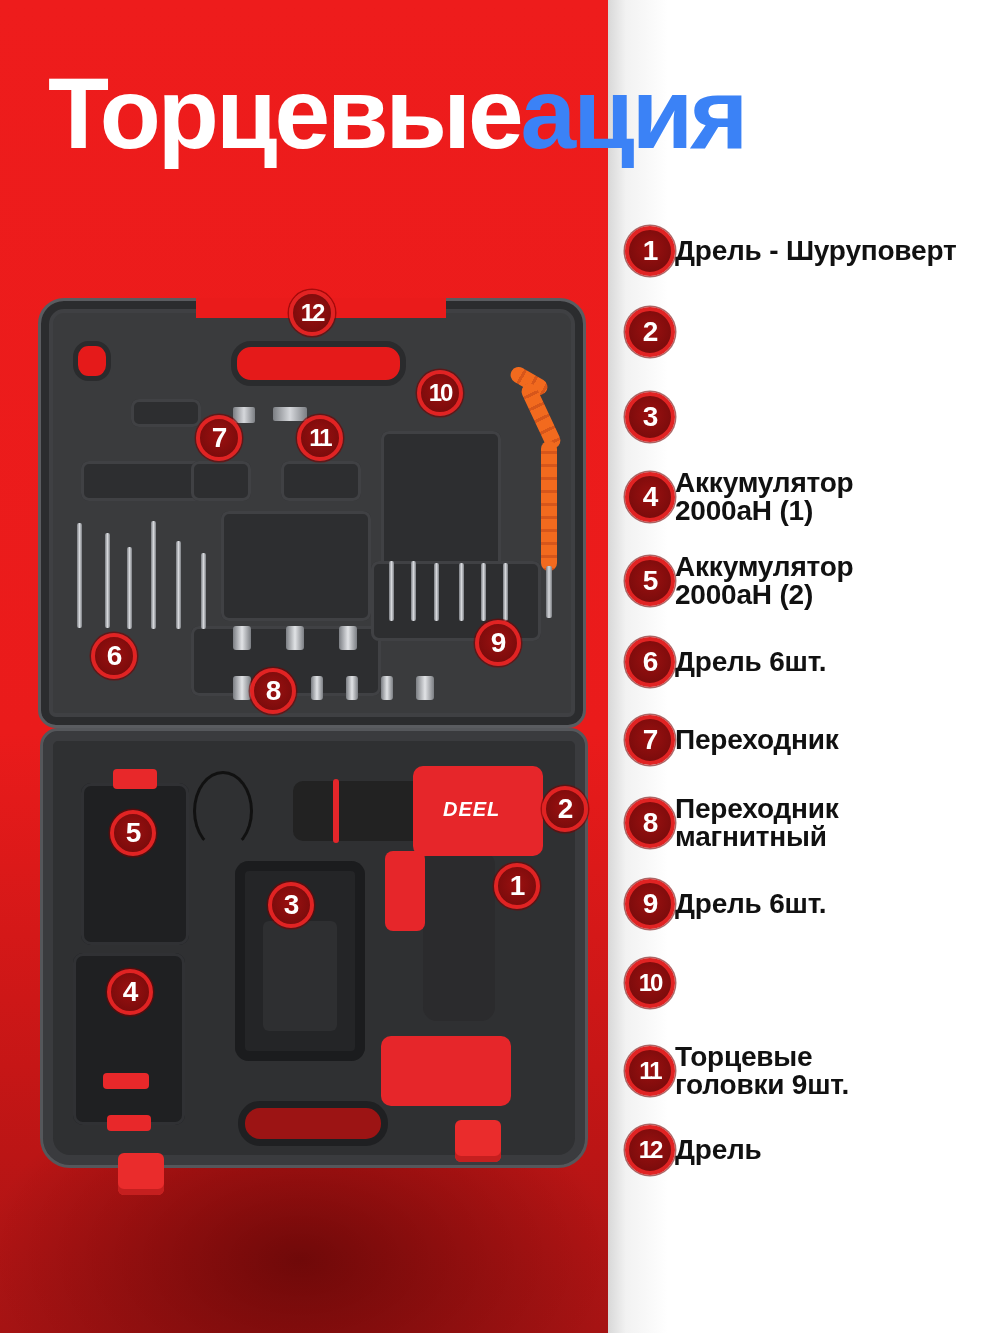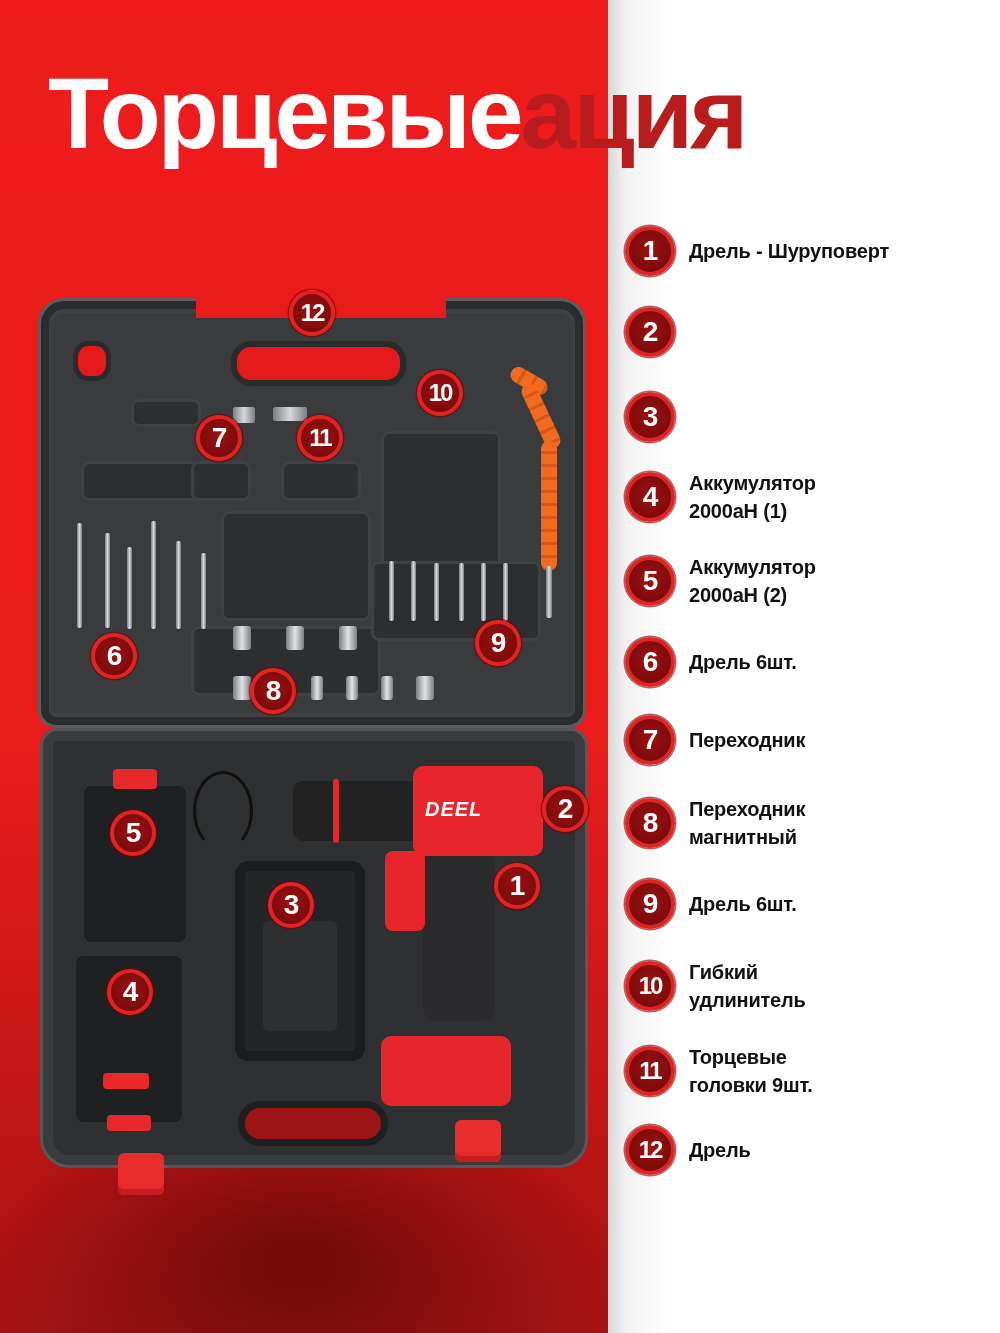--- a/index.html
+++ b/index.html
@@ -16,21 +16,21 @@
     position: absolute; left: 608px; top: 0; width: 392px; height: 1333px;
     background: linear-gradient(90deg, #d8d8d8 0px, #f2f2f2 18px, #ffffff 60px);
   }
 
   .title {
     position: absolute; left: 48px; top: 58px; height: 110px;
     font-size: 100px; font-weight: 700; letter-spacing: -3px; line-height: 110px;
     white-space: nowrap;
   }
   .title .part-white { color: #ffffff; }
-  .title .part-red { color: #b91c1c; }
+  .title .part-red { color: #3b82f6; }
 
   
   .case-top {
     position: absolute; left: 38px; top: 298px; width: 548px; height: 430px;
     background: #3a3b3d; border-radius: 26px 26px 18px 18px;
     border: 3px solid #5a5c60;
     box-shadow: inset 0 0 0 8px #2b2c2e, inset 0 0 0 12px #3f4043;
   }
   .case-top .handle-notch {
     position: absolute; left: 155px; top: -3px; width: 250px; height: 20px;
@@ -66,21 +66,21 @@
   }
   .charger .slot { position: absolute; left: 28px; top: 60px; width: 74px; height: 110px; background: #2e2f31; border-radius: 6px; }
 
   .drill-head { position: absolute; left: 250px; top: 50px; width: 130px; height: 60px; background: #222; border-radius: 10px; }
   .drill-ring { position: absolute; left: 290px; top: 48px; width: 6px; height: 64px; background: #e4262a; border-radius: 3px; }
   .drill-body {
     position: absolute; left: 370px; top: 35px; width: 130px; height: 90px;
     background: #e6262a; border-radius: 10px;
   }
   .drill-body .brand {
-    position: absolute; left: 12px; top: 32px; font-size: 20px; font-weight: 700;
+    position: absolute; left: 30px; top: 32px; font-size: 20px; font-weight: 700;
     color: #ffffff; font-style: italic; letter-spacing: 1px;
   }
   .drill-grip {
     position: absolute; left: 380px; top: 120px; width: 72px; height: 170px;
     background: #2b2b2d; border-radius: 14px; transform: skewX(10px);
   }
   .drill-trigger { position: absolute; left: 342px; top: 120px; width: 40px; height: 80px; background: #e6262a; border-radius: 8px; }
   .drill-base {
     position: absolute; left: 338px; top: 305px; width: 130px; height: 70px;
     background: #e6262a; border-radius: 10px;
@@ -104,21 +104,21 @@
     color: #ffffff; font-weight: 700; font-size: 28px;
     display: flex; align-items: center; justify-content: center; letter-spacing: -1px;
   }
   .badge.two { font-size: 24px; letter-spacing: -2px; }
 
   
   .legend { position: absolute; left: 625px; top: 0; width: 375px; }
   .legend-item { position: absolute; left: 0; display: flex; align-items: center; }
   .legend-item .badge { position: relative; width: 50px; height: 50px; flex: 0 0 50px; }
   .legend-item .label {
-    margin-left: 14px; font-size: 20px; font-weight: 700; color: #111;
+    font-size: 28px; font-weight: 700; color: #111;
     line-height: 28px; white-space: pre-line; letter-spacing: -0.2px;
   }
 </style>
 </head>
 <body>
 
 <div class="red-panel"></div>
 <div class="white-panel"></div>
 
 <h1 class="title">
@@ -249,22 +249,20 @@
     <div class="badge">8</div>
     <div class="label">Переходник
 магнитный</div>
   </div>
   <div class="legend-item" style="top:879px;">
     <div class="badge">9</div>
     <div class="label">Дрель 6шт.</div>
   </div>
   <div class="legend-item" style="top:958px;">
     <div class="badge two">10</div>
-    <div class="label">Гибкий
-удлинитель</div>
   </div>
   <div class="legend-item" style="top:1043px;">
     <div class="badge two">11</div>
     <div class="label">Торцевые
 головки 9шт.</div>
   </div>
   <div class="legend-item" style="top:1125px;">
     <div class="badge two">12</div>
     <div class="label">Дрель</div>
   </div>

